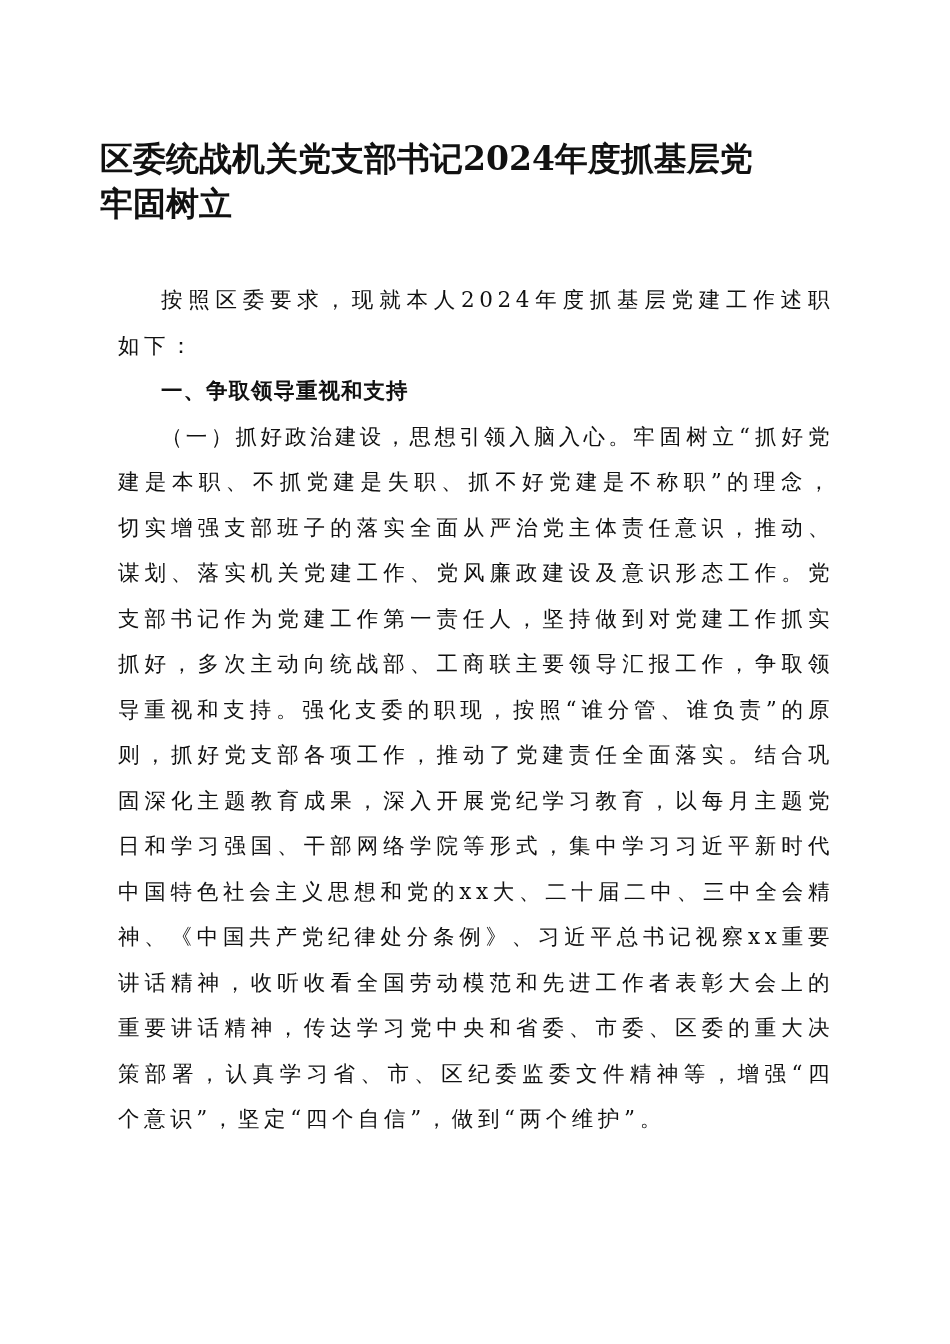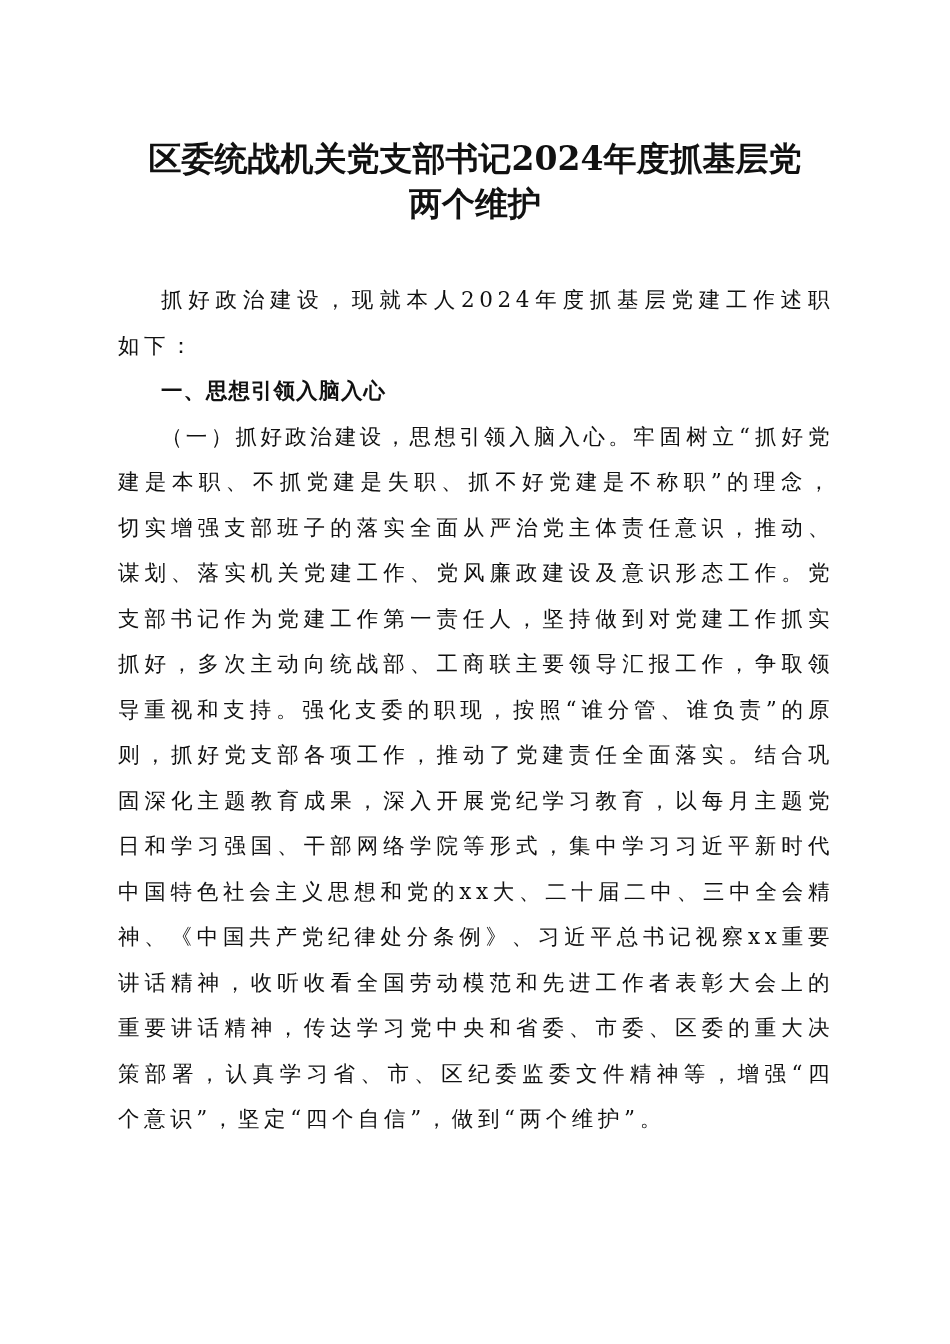--- a/index.html
+++ b/index.html
@@ -20,21 +20,21 @@
       top: 0;
       width: 950px;
       height: 1344px;
       background: #ffffff;
     }
     .doc-title {
       position: absolute;
       left: 100px;
       top: 136px;
       width: 750px;
-      text-align: center;
+      text-align: left;
       font-family: "DejaVu Serif", "Liberation Serif", serif;
       font-weight: bold;
       font-size: 33px;
       line-height: 45px;
       letter-spacing: 0px;
       margin: 0;
     }
     .doc-title span { display: block; }
     .body-text {
       position: absolute;
@@ -64,21 +64,21 @@
       font-weight: normal;
       letter-spacing: 3px;
     }
   </style>
 </head>
 <body>
 
 <div class="page">
   <h1 class="doc-title">
     <span>区委统战机关党支部书记2024年度抓基层党</span>
-    <span>两个维护</span>
+    <span>牢固树立</span>
   </h1>
 
   <div class="body-text">
-    <p class="para">抓好政治建设，现就本人2024年度抓基层党建工作述职如下：</p>
-    <p class="section-heading">一、思想引领入脑入心</p>
+    <p class="para">按照区委要求，现就本人2024年度抓基层党建工作述职如下：</p>
+    <p class="section-heading">一、争取领导重视和支持</p>
     <p class="para"><span class="run-heading">（一）抓好政治建设，思想引领入脑入心。</span><span>牢固树立“抓好党建是本职、不抓党建是失职、抓不好党建是不称职”的理念，切实增强支部班子的落实全面从严治党主体责任意识，推动、谋划、落实机关党建工作、党风廉政建设及意识形态工作。党支部书记作为党建工作第一责任人，坚持做到对党建工作抓实抓好，多次主动向统战部、工商联主要领导汇报工作，争取领导重视和支持。强化支委的职现，按照“谁分管、谁负责”的原则，抓好党支部各项工作，推动了党建责任全面落实。结合巩固深化主题教育成果，深入开展党纪学习教育，以每月主题党日和学习强国、干部网络学院等形式，集中学习习近平新时代中国特色社会主义思想和党的xx大、二十届二中、三中全会精神、《中国共产党纪律处分条例》、习近平总书记视察xx重要讲话精神，收听收看全国劳动模范和先进工作者表彰大会上的重要讲话精神，传达学习党中央和省委、市委、区委的重大决策部署，认真学习省、市、区纪委监委文件精神等，增强“四个意识”，坚定“四个自信”，做到“两个维护”。</span></p>
   </div>
 </div>
 
 </body></html>

